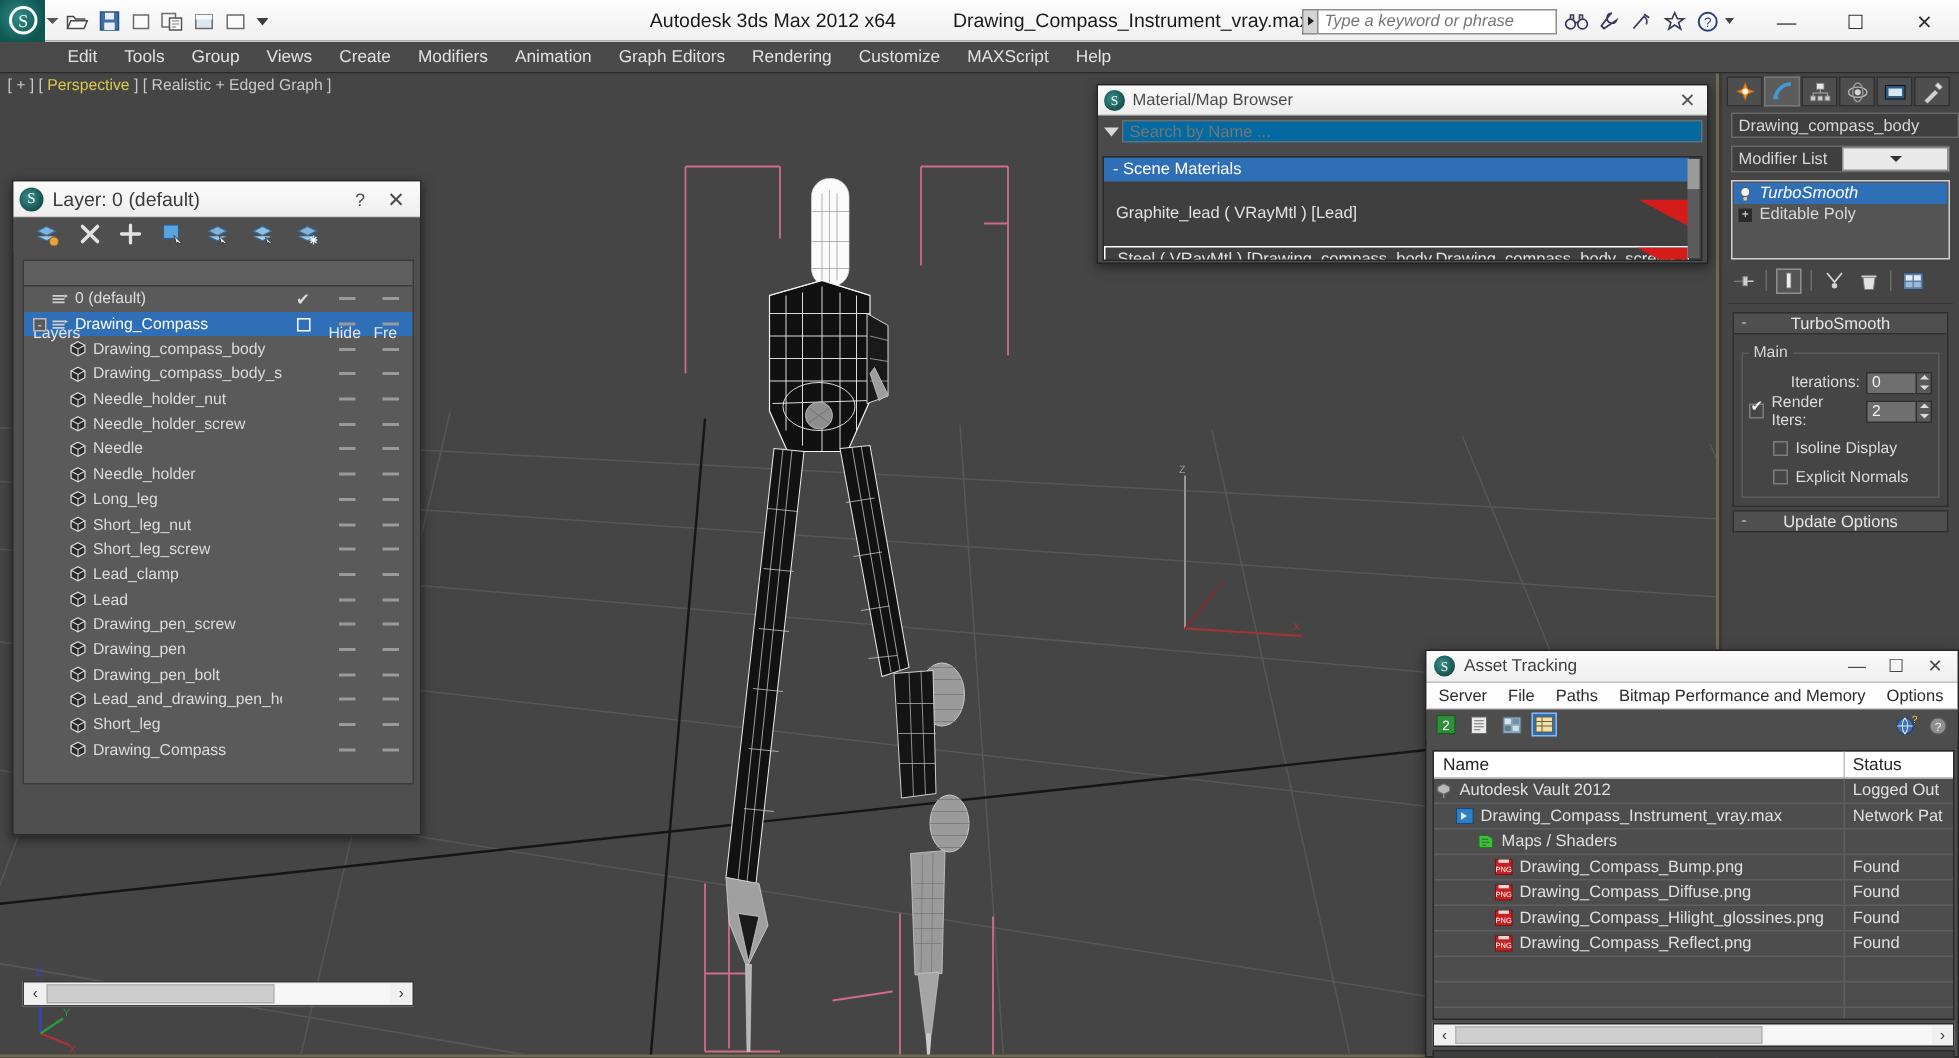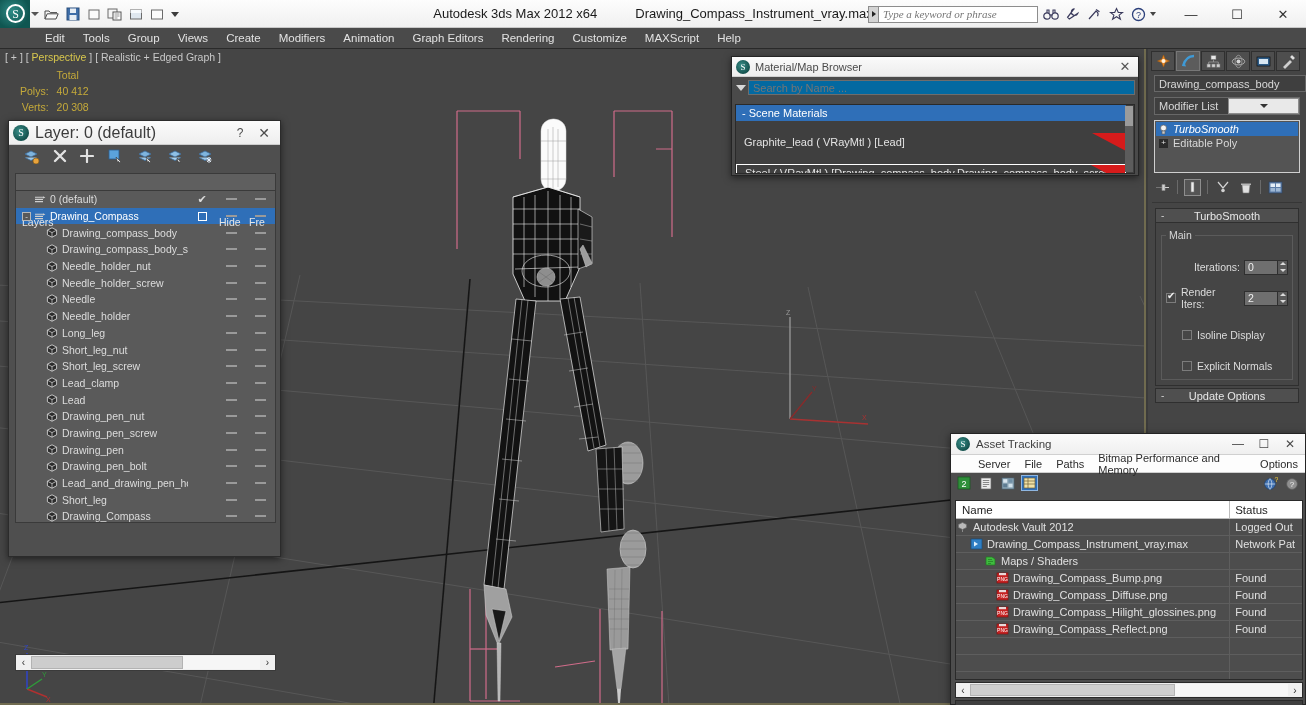--- a/index.html
+++ b/index.html
@@ -58,21 +58,21 @@
     width:10px; height:17px; background:#d4d4d4; border:1px solid #8d8d8d; border-right:none;
     display:flex; align-items:center; justify-content:center;
   }
   #search-arrow i {
     border-top:3px solid transparent; border-bottom:3px solid transparent;
     border-left:4px solid #222; display:block;
   }
   #search-input {
     width:160px; height:17px; background:#ffffff; border:1px solid #8d8d8d;
     font-size:11px; font-style:italic; color:#888; padding:0 4px;
-    font-family:Liberation Serif, serif;
+    font-family:Liberation Sans, sans-serif;
   }
   .helpicon { width:19px; height:18px; display:flex; align-items:center; justify-content:center; margin-left:3px; }
   #help-caret { border-left:3px solid transparent;border-right:3px solid transparent;border-top:4px solid #444; margin-left:2px;}
   #winbtns { position:absolute; right:0; top:0; height:28px; display:flex; }
   .winbtn { width:46px; height:28px; display:flex; align-items:center; justify-content:center; color:#333; font-size:13px; }
 
   
   #menubar {
     position:absolute; left:0; top:28px; width:1306px; height:21px;
     background:#4a4a4a; border-bottom:1px solid #2a2a2a;
@@ -105,21 +105,21 @@
   #layerdlg .titlebar {
     height:24px; background:linear-gradient(#fbfbfb,#eeeeee);
     border-bottom:1px solid #cdcdcd; display:flex; align-items:center; padding:0 4px;
   }
   #layerdlg .titlebar .ic {
     width:16px;height:16px;border-radius:50%;
     background:radial-gradient(circle at 40% 40%,#3a8f8a,#14514d 70%);
     color:#fff; font-size:10px; text-align:center; line-height:16px;
     font-family:"Liberation Serif",serif; margin-right:6px;
   }
-  #layerdlg .titlebar .ttxt { font-size:16px; color:#3c3c3c; flex:1; }
+  #layerdlg .titlebar .ttxt { font-size:13px; color:#3c3c3c; flex:1; }
   #layerdlg .titlebar .q { color:#4c4c4c; font-size:12px; width:24px; text-align:center; }
   #layerdlg .titlebar .x { color:#4c4c4c; font-size:14px; width:24px; text-align:center; }
   #layertools { height:24px; display:flex; align-items:center; padding-left:14px; gap:13px; background:#4f4f4f;}
   #layergrid {
     position:absolute; left:6px; top:52px; width:261px; height:350px;
     background:#5a5a5a; border:1px solid #3a3a3a; overflow:hidden;
   }
   #lg-head { display:flex; height:17px; background:#5f5f5f; border-bottom:1px solid #3a3a3a; }
   #lg-head div { font-size:10.5px; color:#e6e6e6; line-height:17px;margin-top:40px; }
   .lg-c1 { width:172px; padding-left:6px; border-right:1px solid #4a4a4a; }
@@ -245,21 +245,21 @@
   .rollout { margin:5px 7px 0 7px; }
   .ro-head {
     height:15px; background:#4f4f4f; border:1px solid #2f2f2f;
     display:flex; align-items:center; justify-content:center; position:relative;
   }
   .ro-head .minus { position:absolute; left:5px; top:2px; color:#cfcfcf; font-size:10px; line-height:9px;}
   .ro-head .t { font-size:11px; color:#e6e6e6; }
   .ro-body { border:1px solid #2f2f2f; border-top:none; background:#454545; padding:4px 5px 5px 5px; }
   fieldset.grp { border:1px solid #5b5b5b; padding:3px 4px 5px 4px; margin-top:2px; }
   fieldset.grp legend { font-size:10.5px; color:#d6d6d6; padding:0 3px; }
-  .frow { display:flex; align-items:center; height:16px; margin-top:15px; }
+  .frow { display:flex; align-items:center; height:16px; margin-top:3px; }
   .frow .lab { font-size:10.5px; color:#dcdcdc; }
   .spin { display:flex; align-items:center; margin-left:4px; }
   .spin input {
     width:34px; height:15px; background:#6f6f6f; border:1px solid #2f2f2f; color:#f0f0f0;
     font-size:10.5px; padding:0 3px; font-family:"Liberation Sans",sans-serif;
   }
   .spin .arrows {
     width:10px; height:15px; background:#5a5a5a; border:1px solid #2f2f2f; border-left:none;
     display:flex; flex-direction:column; align-items:center; justify-content:space-around;
   }
@@ -282,21 +282,21 @@
     display:flex; align-items:center; padding:0 2px 0 5px;
   }
   #assetdlg .titlebar .ic {
     width:14px;height:14px;border-radius:50%;
     background:radial-gradient(circle at 40% 40%,#3a8f8a,#14514d 70%);
     color:#fff; font-size:9px; text-align:center; line-height:14px; font-family:"Liberation Serif",serif;
     margin-right:6px;
   }
   #assetdlg .titlebar .ttxt { font-size:11.5px; color:#3f3f3f; flex:1; }
   #assetdlg .titlebar .wb { width:26px; text-align:center; color:#4a4a4a; font-size:12px; }
-  #asset-menu { height:18px; background:#fdfdfd; display:flex; align-items:center; padding-left:20px; border-bottom:1px solid #cfcfcf;}
+  #asset-menu { height:18px; background:#fdfdfd; display:flex; align-items:center; padding-left:1px; border-bottom:1px solid #cfcfcf;}
   #asset-menu .mi { font-size:11px; color:#2b2b2b; padding:0 7px; }
   #asset-tools { height:20px; background:#4d4d4d; display:flex; align-items:center; padding:0 4px; gap:5px; }
   #asset-tools .tb { width:17px; height:16px; display:flex; align-items:center; justify-content:center; }
   #asset-tools .tb.active { background:#2f6fb8; border:1px solid #8fb6e0;}
   #asset-tools .spacerflex { flex:1; }
   #asset-grid {
     position:absolute; left:4px; top:66px; width:348px; height:180px;
     background:#4d4d4d; border:1px solid #2a2a2a; overflow:hidden;
   }
   #ag-head { display:flex; height:18px; background:#ffffff; border-bottom:1px solid #bdbdbd;}
@@ -572,38 +572,20 @@
       <text x="24" y="601" font-size="7" fill="#2f44c8" font-family="Liberation Sans, sans-serif">Z</text>
       <text x="46" y="653" font-size="7" fill="#b03030" font-family="Liberation Sans, sans-serif">X</text>
       <text x="42" y="628" font-size="7" fill="#2f9a3a" font-family="Liberation Sans, sans-serif">Y</text>
     </g>
   </svg>
 
   <div id="vp-label">
     <span>[ + ] [ </span><span class="pers">Perspective</span><span> ] [ Realistic + Edged Graph ]</span>
   </div>
 
-  <div id="stats">
-    <table>
-      <tbody>
-          <tr>
-            <td class="lbl"></td>
-            <td>Total</td>
-          </tr>
-      <tr>
-            <td class="lbl">Polys:</td>
-          <td>40 412</td>
-          </tr>
-      <tr>
-            <td class="lbl">Verts:</td>
-          <td>20 308</td>
-          </tr>
-    </tbody>
-      </table>
-  </div>
 </div>
 
 <div id="layerdlg">
   <div class="titlebar">
     <div class="ic">S</div>
     <div class="ttxt">Layer: 0 (default)</div>
     <div class="q">?</div>
     <div class="x">✕</div>
   </div>
 
@@ -860,36 +842,20 @@
             <span class="dash"></span>
           </div>
         </div>
         <div class="lrow">
           <div class="nm indent2">
             <span class="licon"><svg width="12" height="11" viewBox="0 0 12 11">
                 <path d="M6 .8l4.6 2.4v4.6L6 10.2 1.4 7.8V3.2z" fill="#2b2b2b" stroke="#e2e2e2" stroke-width=".8"></path>
                 <path d="M1.4 3.2L6 5.6l4.6-2.4M6 5.6v4.6" fill="none" stroke="#e2e2e2" stroke-width=".7"></path>
               </svg></span>
             <span>Lead</span>
-          </div>
-          <div class="c2"></div>
-          <div class="c3">
-            <span class="dash"></span>
-          </div>
-          <div class="c4">
-            <span class="dash"></span>
-          </div>
-        </div>
-        <div class="lrow">
-          <div class="nm indent2">
-            <span class="licon"><svg width="12" height="11" viewBox="0 0 12 11">
-                <path d="M6 .8l4.6 2.4v4.6L6 10.2 1.4 7.8V3.2z" fill="#2b2b2b" stroke="#e2e2e2" stroke-width=".8"></path>
-                <path d="M1.4 3.2L6 5.6l4.6-2.4M6 5.6v4.6" fill="none" stroke="#e2e2e2" stroke-width=".7"></path>
-              </svg></span>
-            <span>Drawing_pen_nut</span>
           </div>
           <div class="c2"></div>
           <div class="c3">
             <span class="dash"></span>
           </div>
           <div class="c4">
             <span class="dash"></span>
           </div>
         </div>
         <div class="lrow">

